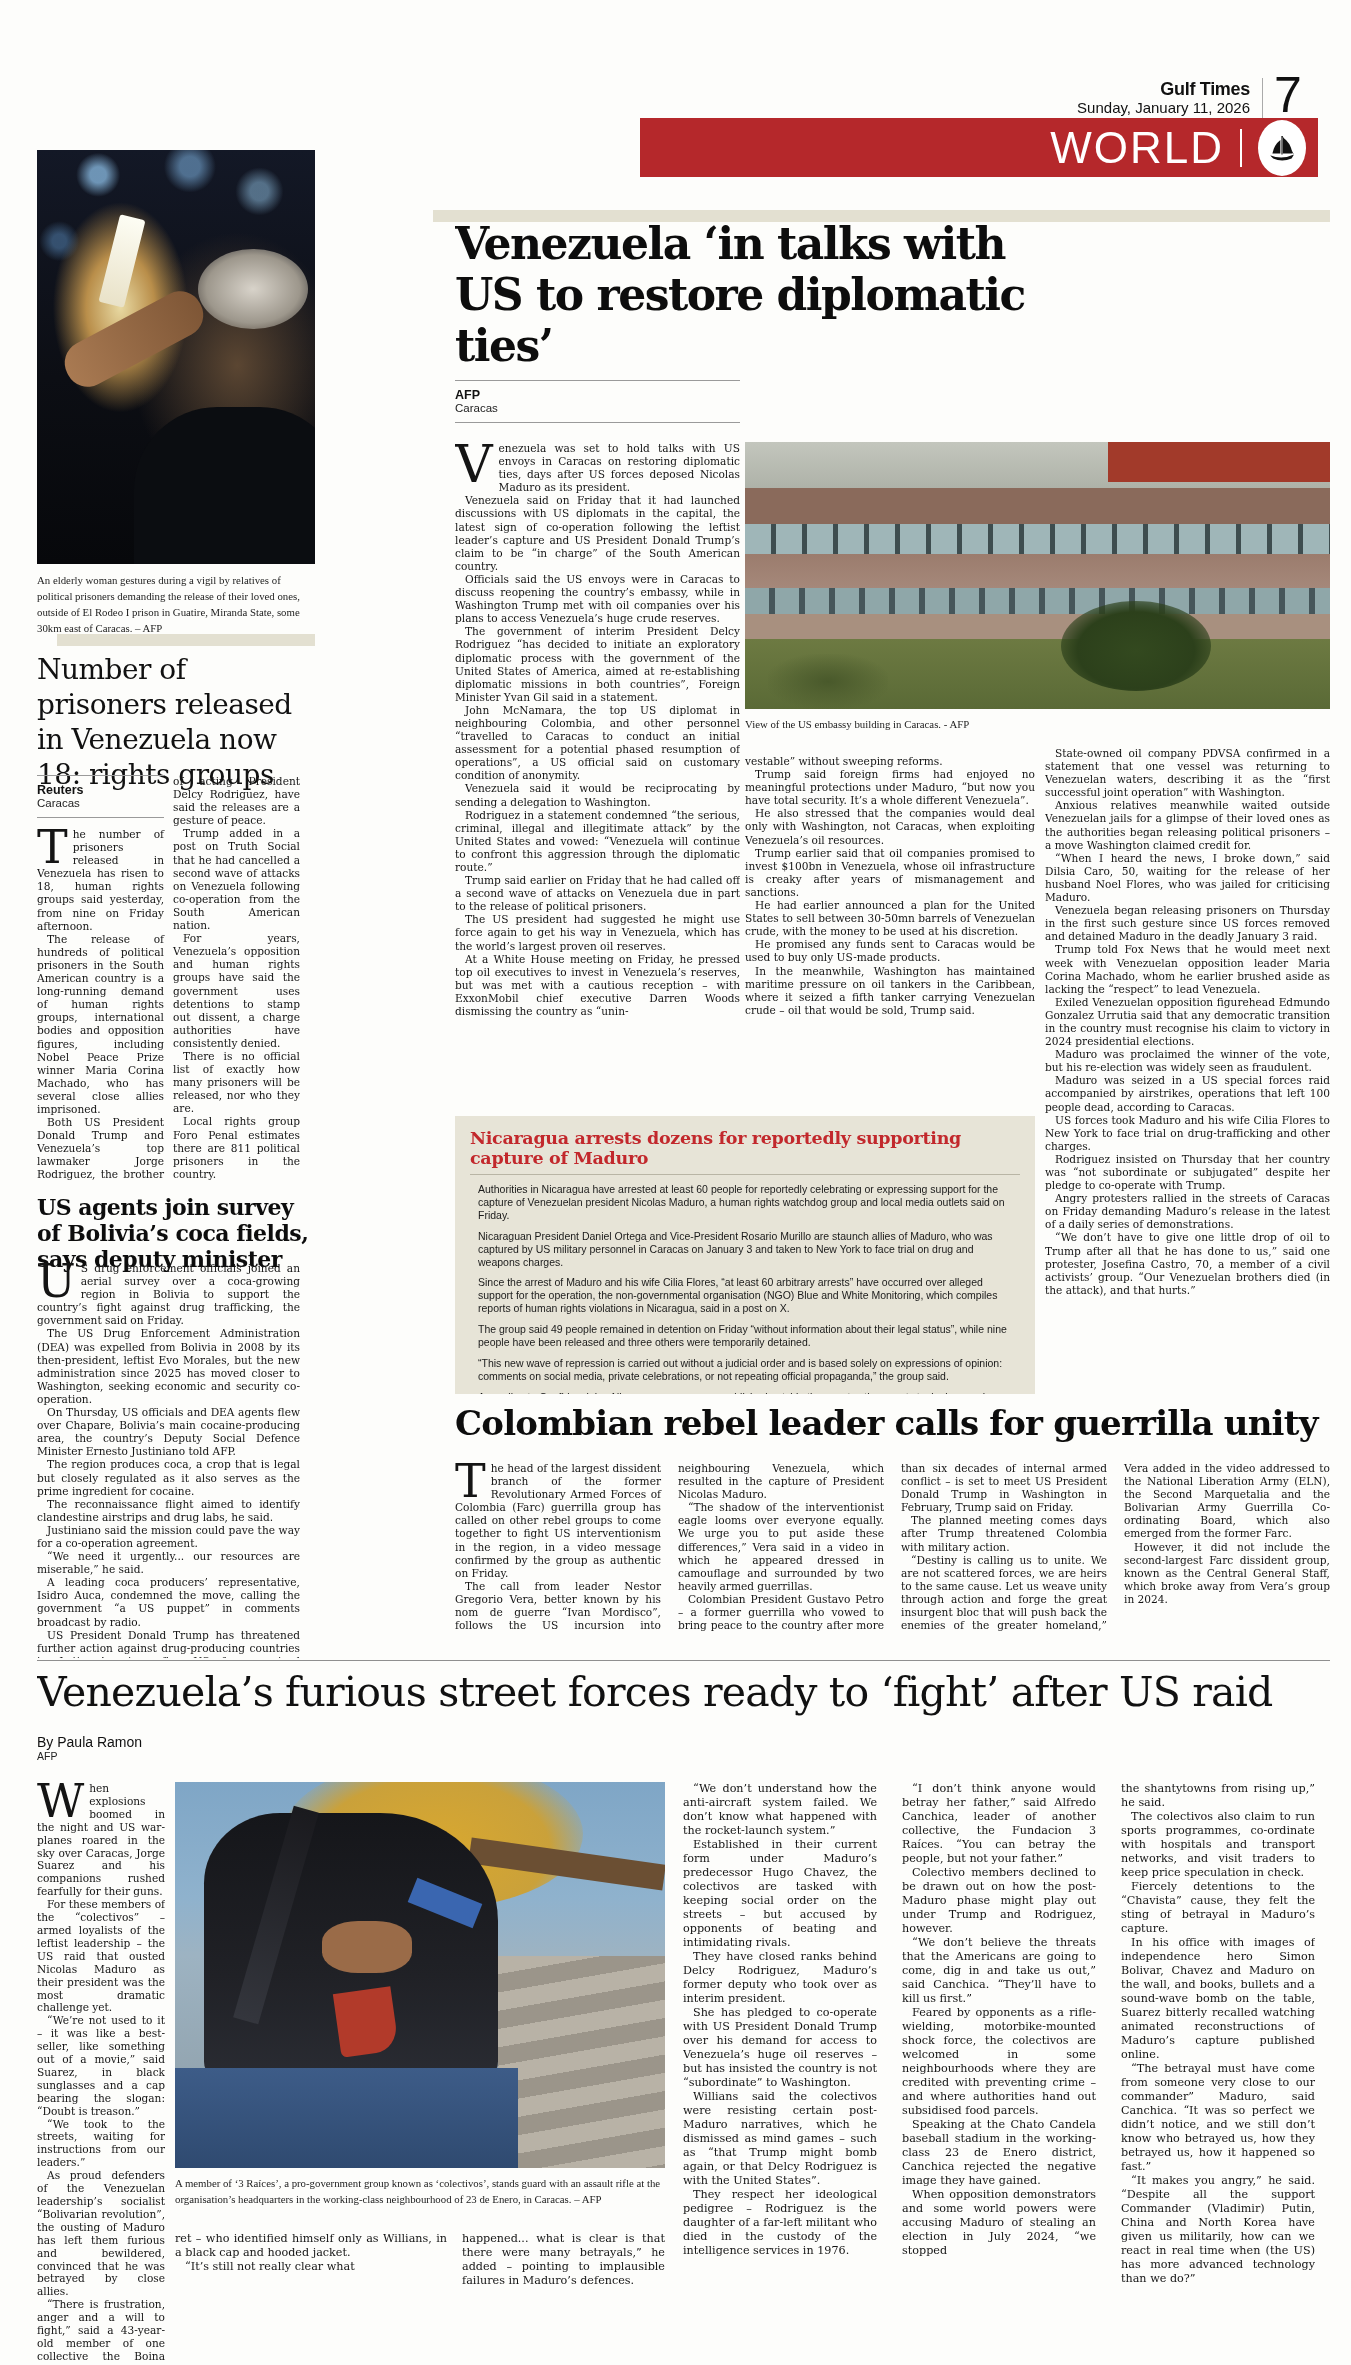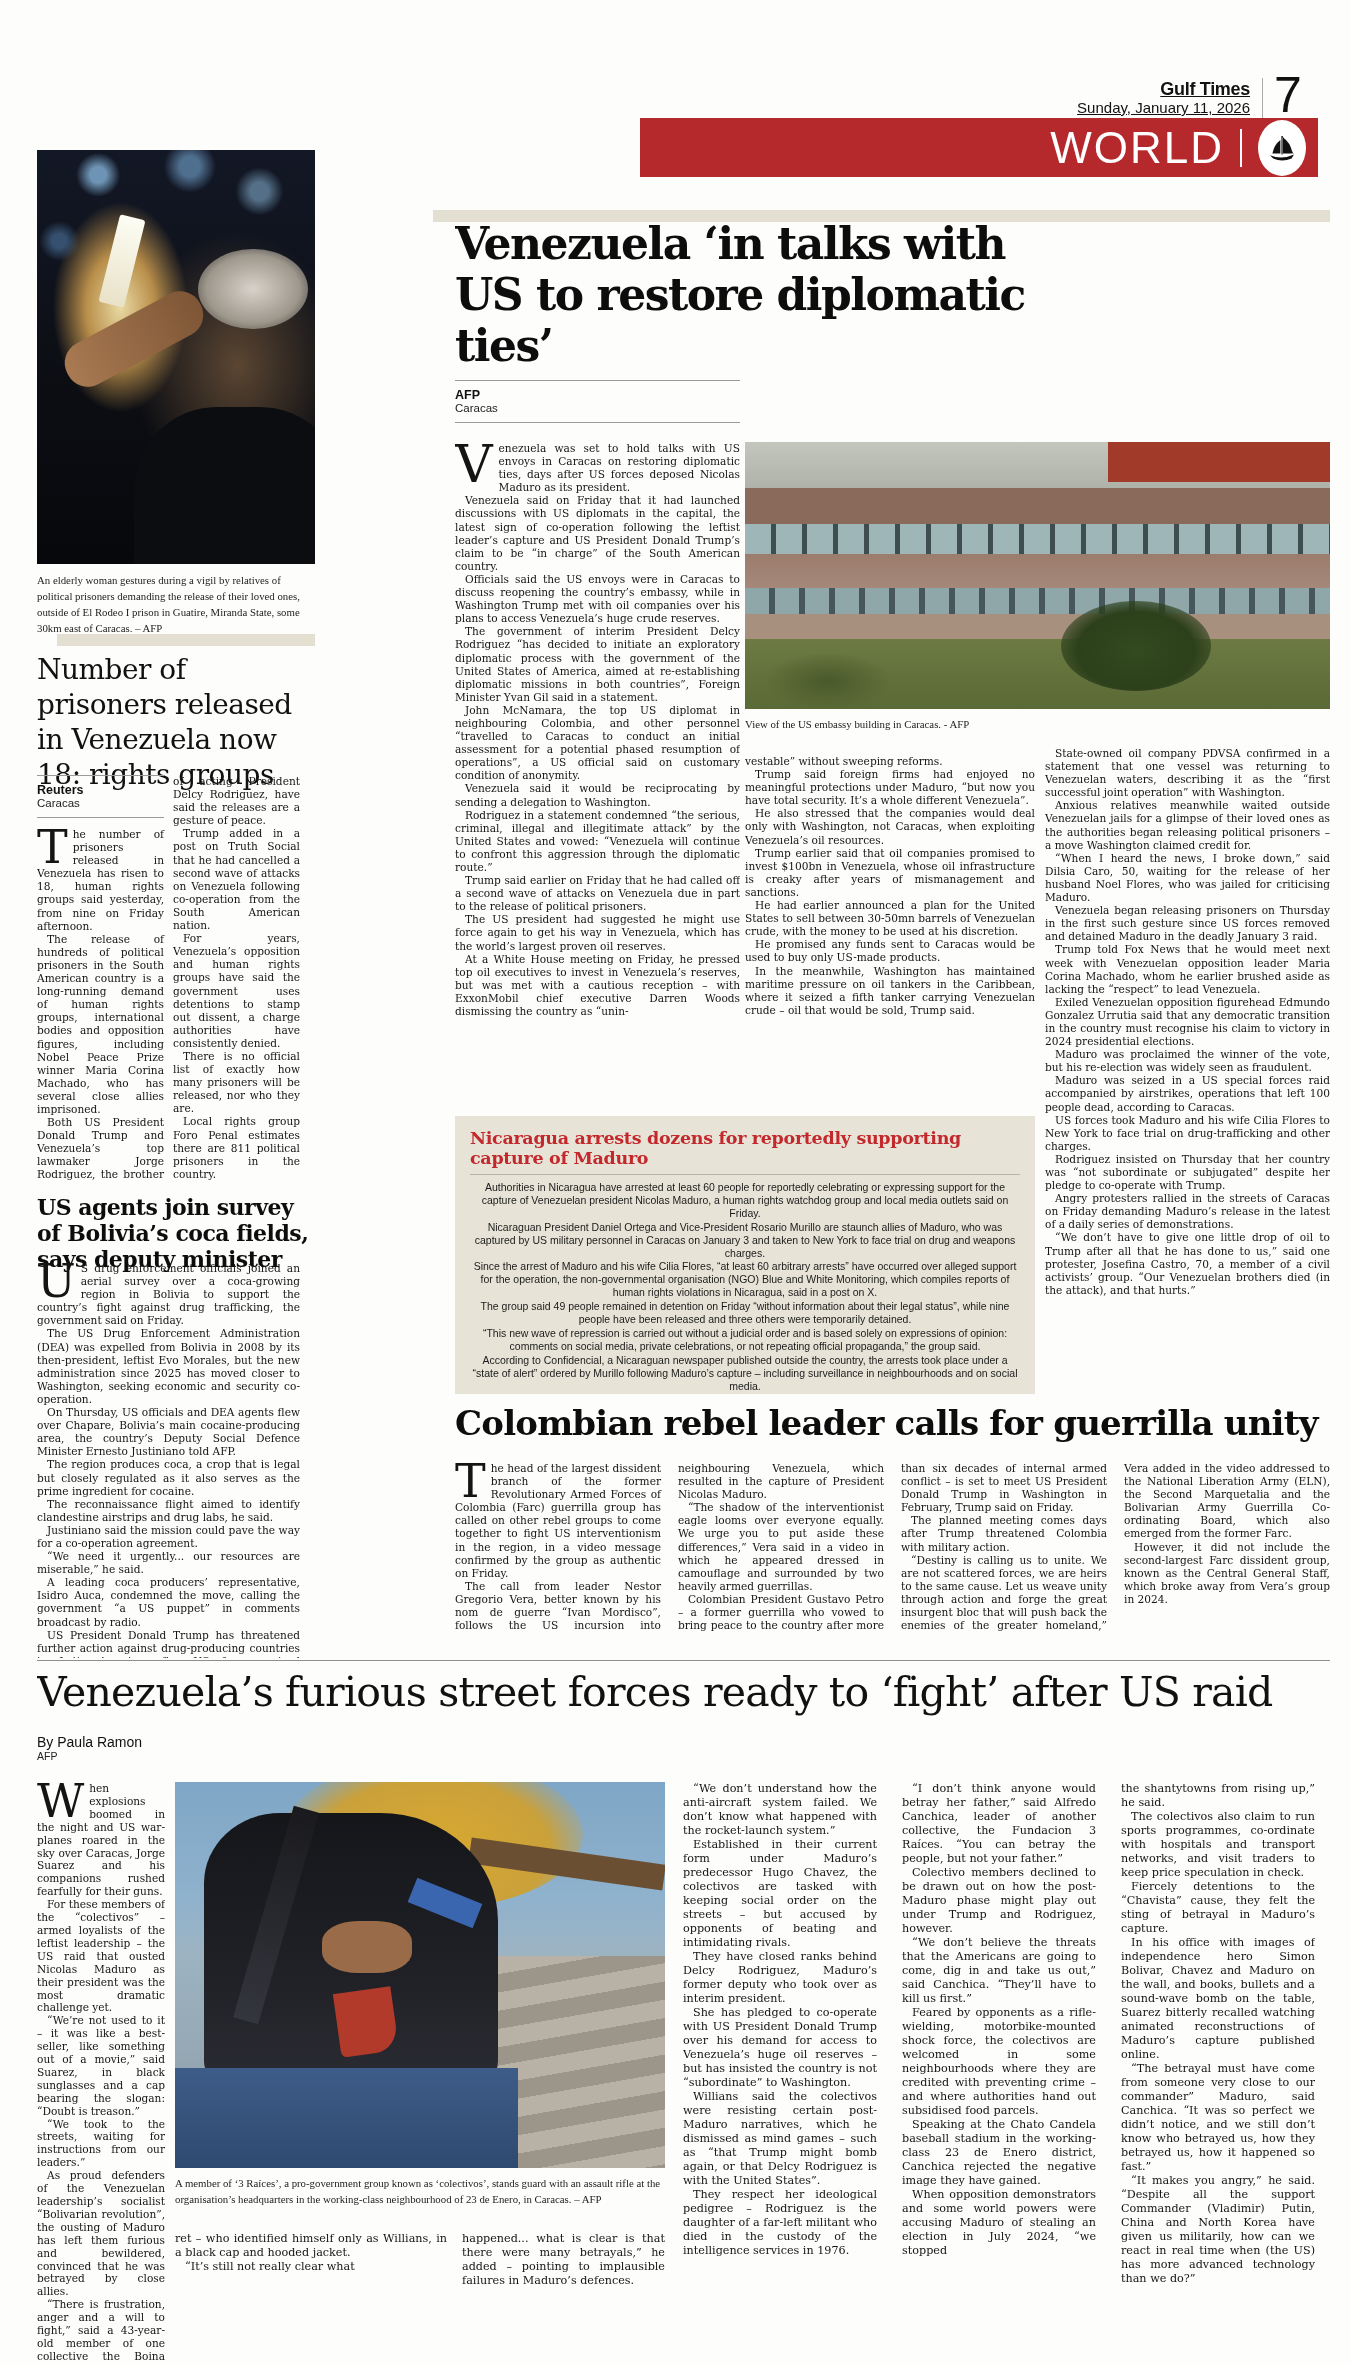--- a/index.html
+++ b/index.html
@@ -1,20 +1,20 @@
 <!DOCTYPE html>
 <html><head>
 <meta charset="utf-8">
 <style>
   * { margin:0; padding:0; box-sizing:border-box; }
   body { background:#888; font-family:"Liberation Sans", sans-serif; }
   #page { position:relative; width:1351px; height:2365px; background:#fdfdfb; overflow:hidden; margin:0 auto; }
 
   
-  .mast-text { position:absolute; top:80px; left:930px; width:320px; text-align:right; color:#111;text-decoration:underline; }
+  .mast-text { position:absolute; top:80px; left:930px; width:320px; text-align:right; color:#111; }
   .mast-paper { font-weight:bold; font-size:18px; line-height:19px; letter-spacing:-0.3px; }
   .mast-date { font-size:15px; line-height:17px; }
   .mast-div { position:absolute; left:1262px; top:78px; width:1px; height:42px; background:#aaa; }
   .mast-page { position:absolute; left:1274px; top:66px; font-size:50px; font-weight:300; color:#111; font-family:"Liberation Sans",sans-serif; }
 
   .banner { position:absolute; left:640px; top:118px; width:678px; height:59px; background:#b5282b; display:flex; align-items:center; justify-content:flex-end; padding-right:12px; }
   .banner-word { color:#fff; font-size:44px; font-weight:300; letter-spacing:2px; line-height:1; }
   .banner-sep { width:2px; height:38px; background:#fff; margin:0 16px; }
   .banner-oval { width:48px; height:56px; background:#fff; border-radius:50%; display:flex; align-items:center; justify-content:center; }
 
@@ -93,21 +93,21 @@
   .cols2 { column-count:2; column-gap:9px; }
   .cols4 { column-count:4; column-gap:17px; }
 
   
   .street-by { font-family:"Liberation Sans",sans-serif; }
   .street-by .by { font-weight:normal; font-size:14px; color:#111; }
   .street-by .ag { font-size:10.5px; color:#222; }
 
   .street-cols p { font-size:11.2px; line-height:14px; }
   .narrow p { font-size:10.6px; line-height:12.9px; }
-  .boxbody p { margin:1px;text-align:center; }
+  .boxbody p { margin:8px; }
 
   .rule-h { position:absolute; background:#8f8f8f; }
 </style>
 </head>
 <body>
 
 <div id="page">
 
   <div class="mast-text">
     <div class="mast-paper">Gulf Times</div>

